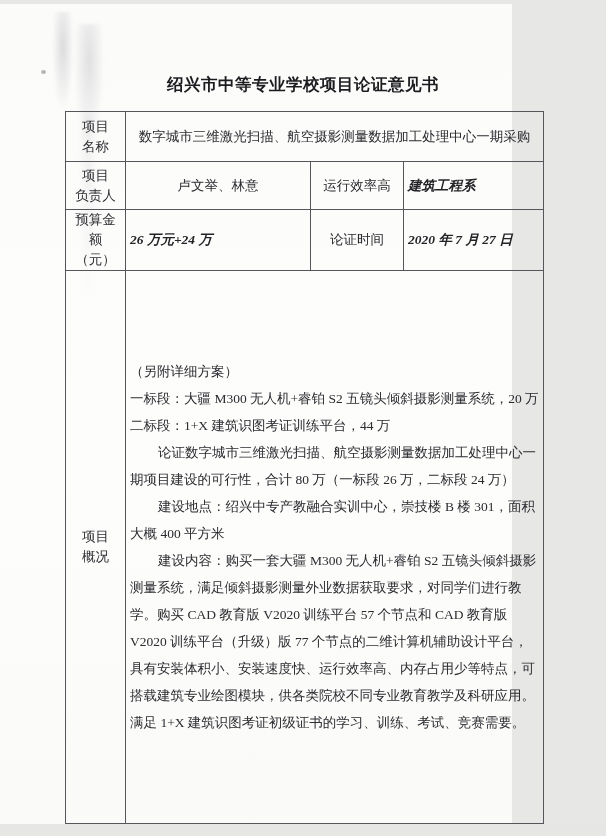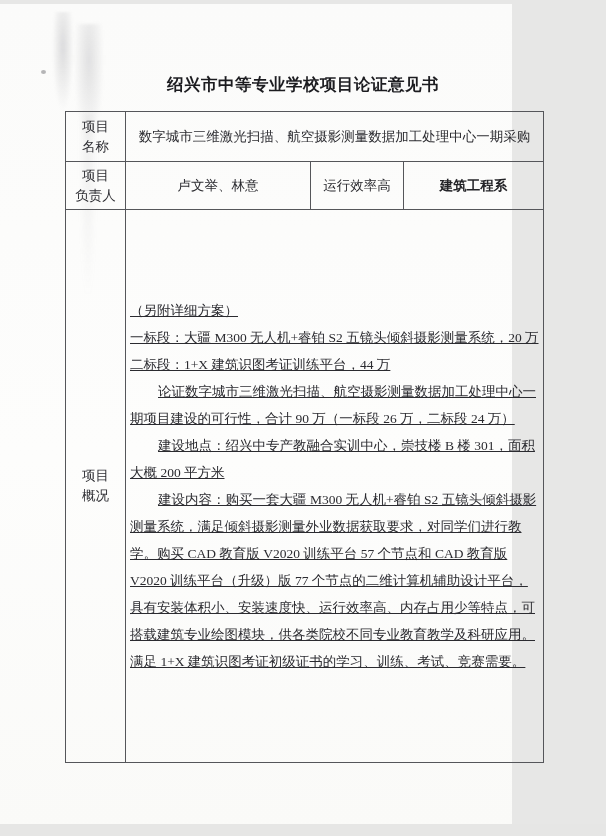--- a/index.html
+++ b/index.html
@@ -84,33 +84,32 @@
     text-align: center;
     white-space: pre-line;
     line-height: 20px;
     padding: 0 1px;
     color: #2e2e33;
   }
   td.center {
     text-align: center;
   }
   td.val-strong {
-    text-align: center;
     font-weight: 600;
     color: #232327;
+    font-style: italic;
   }
   td.overview-cell {
     vertical-align: top;
     padding: 5px 6px 0 8px;
     line-height: 27px;
     color: #2b2b30;
   }
   td.overview-cell p {
     margin: 0;
-    text-decoration: underline;
   }
   td.overview-cell p.indent {
     text-indent: 28px;
   }
   .bottom-band {
     position: absolute;
     left: 0;
     top: 824px;
     width: 606px;
     height: 12px;
@@ -142,29 +141,36 @@
 名称</td>
         <td class="center" colspan="3">数字城市三维激光扫描、航空摄影测量数据加工处理中心一期采购</td>
       </tr>
       <tr class="r2">
         <td class="lbl">项目
 负责人</td>
         <td class="center">卢文举、林意</td>
         <td class="center">运行效率高</td>
         <td class="val-strong">建筑工程系</td>
       </tr>
+      <tr class="r3">
+        <td class="lbl">预算金
+额（元）</td>
+        <td class="val-strong">26 万元+24 万</td>
+        <td class="center">论证时间</td>
+        <td class="val-strong">2020 年 7 月 27 日</td>
+      </tr>
       <tr class="r4">
         <td class="lbl">项目
 概况</td>
         <td class="overview-cell" colspan="3">
           <p>（另附详细方案）</p>
           <p>一标段：大疆 M300 无人机+睿铂 S2 五镜头倾斜摄影测量系统，20 万</p>
           <p>二标段：1+X 建筑识图考证训练平台，44 万</p>
-          <p class="indent">论证数字城市三维激光扫描、航空摄影测量数据加工处理中心一期项目建设的可行性，合计 90 万（一标段 26 万，二标段 24 万）</p>
-          <p class="indent">建设地点：绍兴中专产教融合实训中心，崇技楼 B 楼 301，面积大概 200 平方米</p>
+          <p class="indent">论证数字城市三维激光扫描、航空摄影测量数据加工处理中心一期项目建设的可行性，合计 80 万（一标段 26 万，二标段 24 万）</p>
+          <p class="indent">建设地点：绍兴中专产教融合实训中心，崇技楼 B 楼 301，面积大概 400 平方米</p>
           <p class="indent">建设内容：购买一套大疆 M300 无人机+睿铂 S2 五镜头倾斜摄影测量系统，满足倾斜摄影测量外业数据获取要求，对同学们进行教学。购买 CAD 教育版 V2020 训练平台 57 个节点和 CAD 教育版 V2020 训练平台（升级）版 77 个节点的二维计算机辅助设计平台，具有安装体积小、安装速度快、运行效率高、内存占用少等特点，可搭载建筑专业绘图模块，供各类院校不同专业教育教学及科研应用。满足 1+X 建筑识图考证初级证书的学习、训练、考试、竞赛需要。</p>
         </td>
       </tr>
     </tbody>
   </table>
 </div>
 
 <div class="bottom-band"></div>
 
 </body></html>

